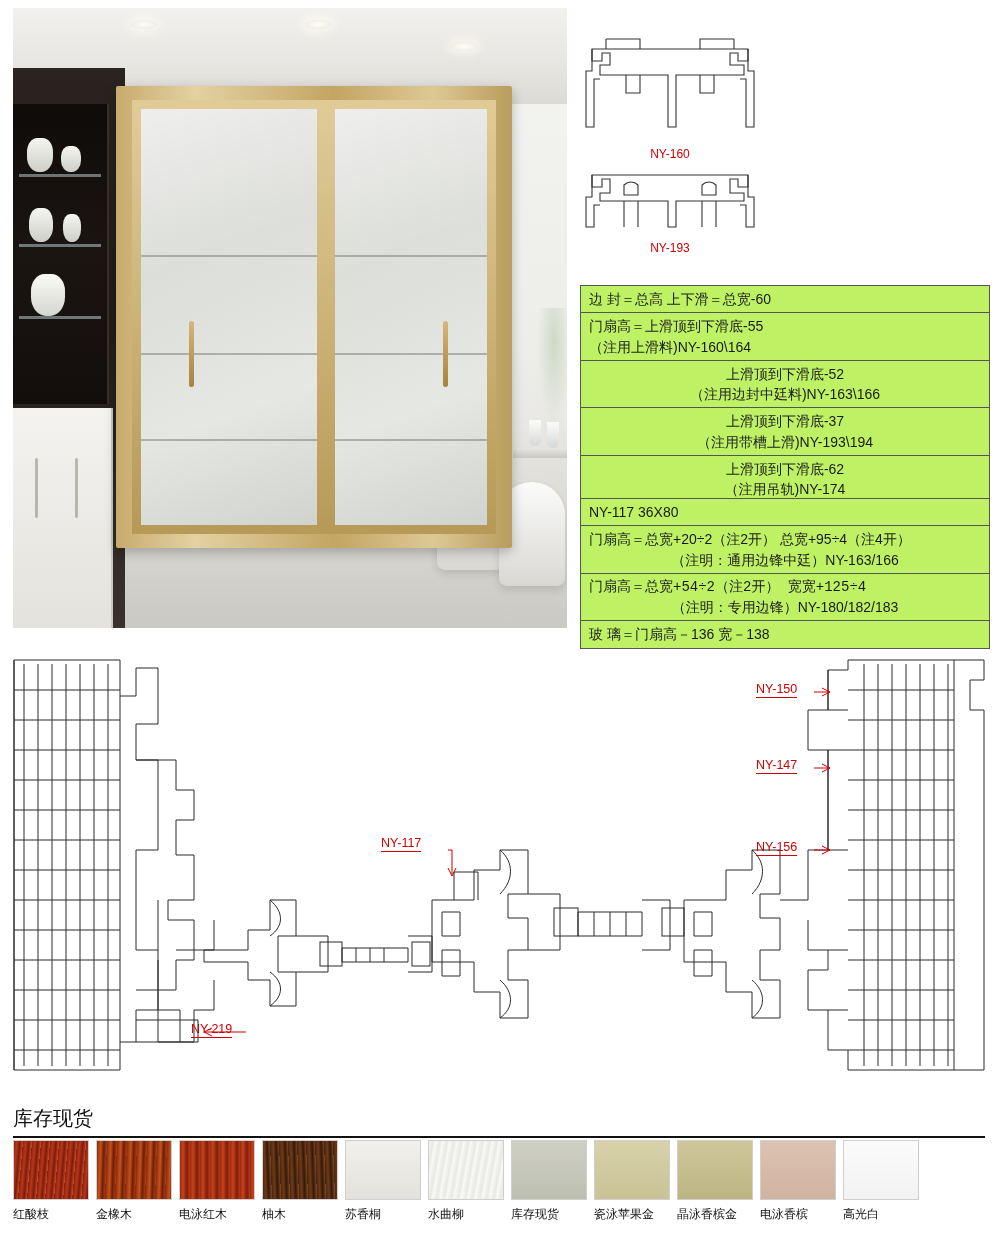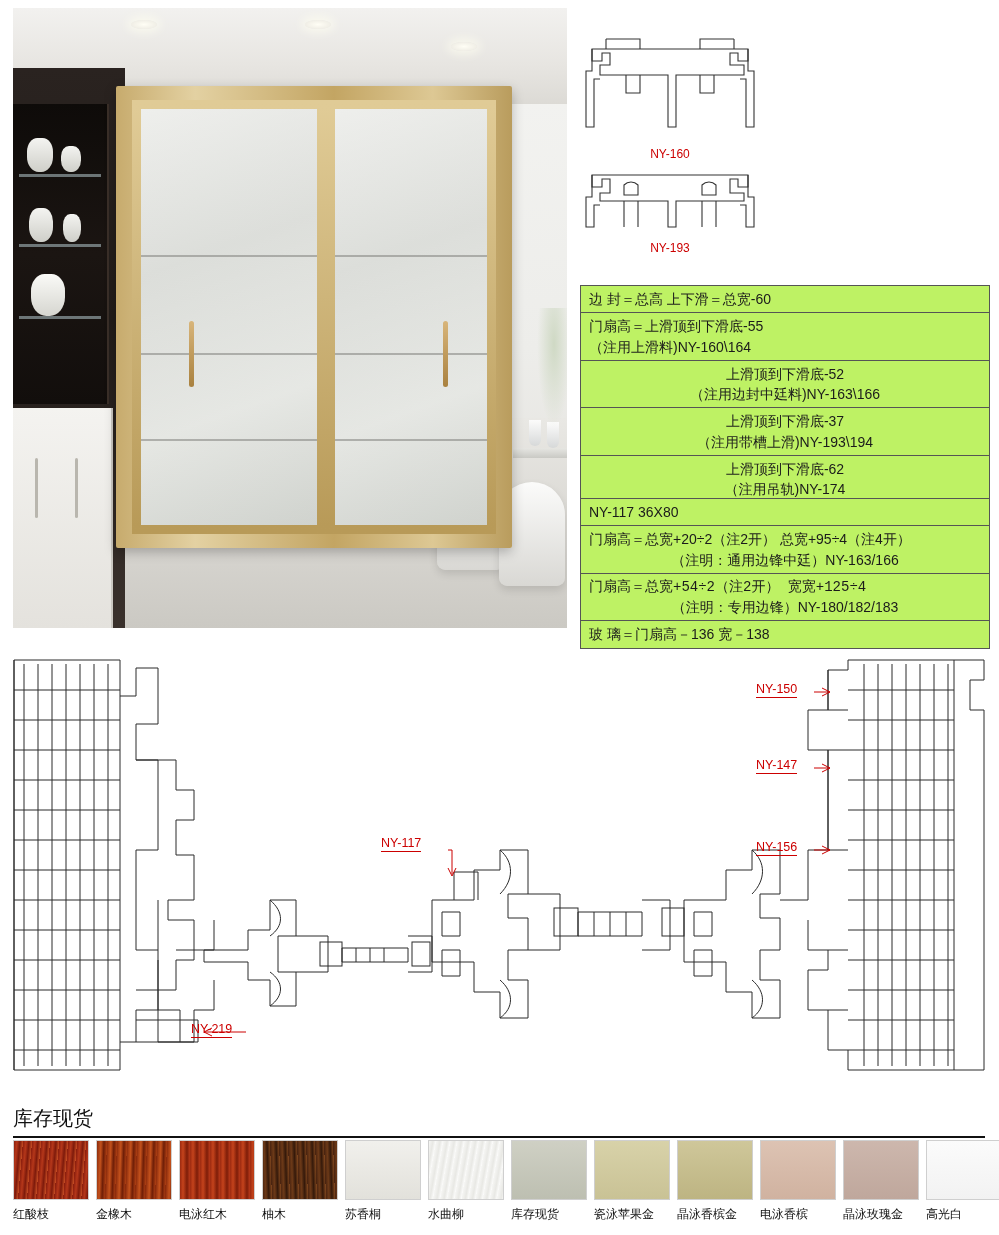--- a/index.html
+++ b/index.html
@@ -432,23 +432,19 @@
     </div>
     <div class="sw">
       <div class="sw-chip plain-jx"></div>
       <div class="sw-name">晶泳香槟金</div>
     </div>
     <div class="sw">
       <div class="sw-chip plain-bm"></div>
       <div class="sw-name">电泳香槟</div>
     </div>
     <div class="sw">
-      <div class="sw-chip plain-jm"></div>
-      <div class="sw-name">晶泳玫瑰金</div>
-    </div>
-    <div class="sw">
       <div class="sw-chip plain-gg"></div>
       <div class="sw-name">高光白</div>
     </div>
 
   </div>
 
 </div>
 
 </body></html>

